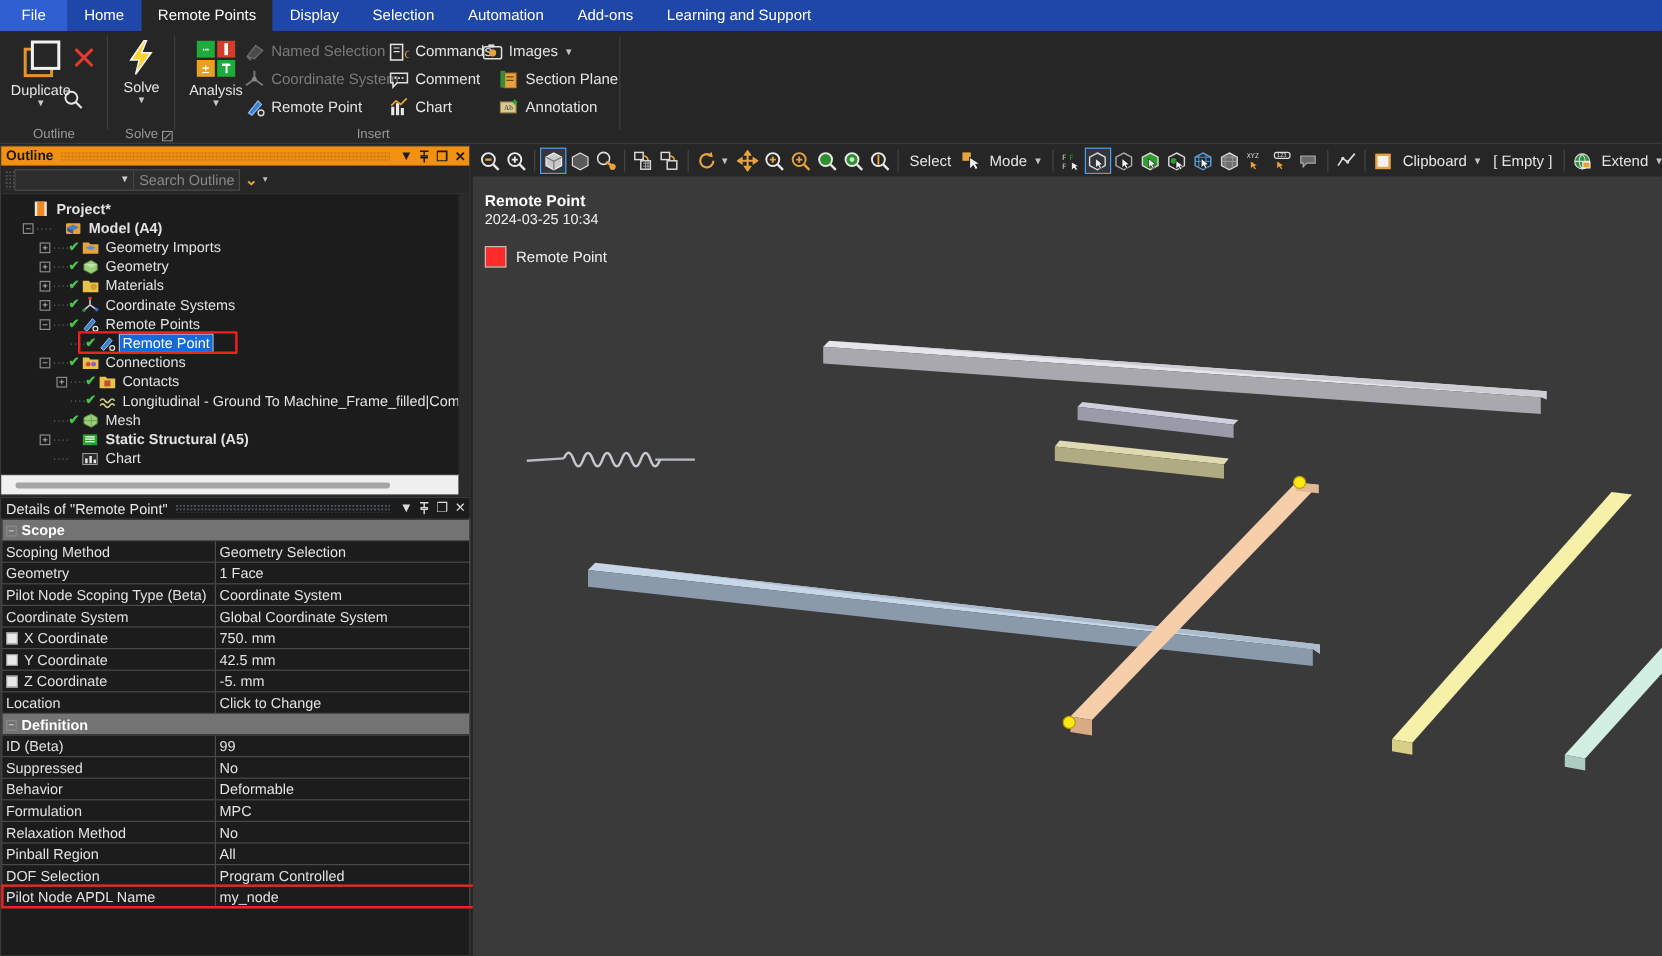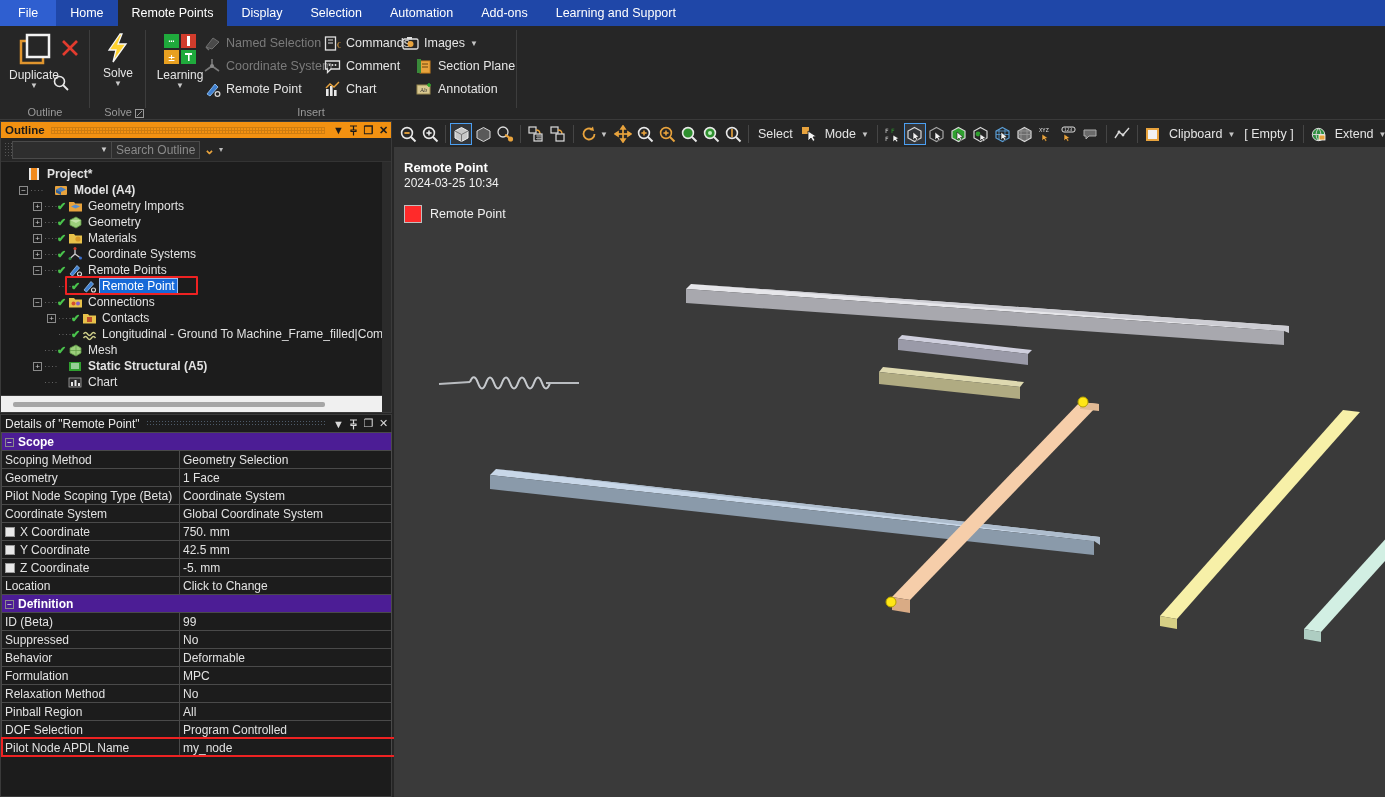--- a/index.html
+++ b/index.html
@@ -153,21 +153,21 @@
   .dtitle .pbtn { width: 15px; text-align: center; font-size: 11px; color: #d9d9d9; }
   .dtable { width: 100%; border-collapse: collapse; table-layout: fixed; }
   .dtable tr { height: 18px; }
   .dtable td {
     border: 1px solid #4a4a4a; font-size: 12px; color: #e2e2e2;
     padding: 0 3px; overflow: hidden; white-space: nowrap;
   }
   .dtable td.k { width: 178px; }
   .dtable td.v { width: 212px; margin-left: 43px; }
   .dtable tr.sec td {
-    font-weight: bold; background: #4c1d95; color: #fff;
+    font-weight: bold; background: #737373; color: #fff;
   }
   .dtable tr.sec td.k { border-right: none; }
   .dtable tr.sec td.v { border-left: none; }
   .secbox {
     display: inline-block; width: 9px; height: 9px; border: 1px solid #8a8a8a;
     font-size: 8px; line-height: 7px; text-align: center; color: #d0d0d0;
     margin-right: 4px; vertical-align: middle;
   }
   .cbx {
     display: inline-block; width: 10px; height: 10px; background: #e8e8e8;
@@ -291,21 +291,21 @@
             <rect x="18" y="2" width="15" height="14" fill="#d13c2c"></rect>
             <rect x="1" y="18" width="15" height="14" fill="#e8a020"></rect>
             <rect x="18" y="18" width="15" height="14" fill="#1faa3c"></rect>
             <text x="8.5" y="12" font-size="9" fill="#ffffff" text-anchor="middle" font-family="monospace">⋯</text>
             <rect x="24" y="4" width="3" height="10" fill="#fff"></rect>
             <text x="8.5" y="29" font-size="11" fill="#ffffff" text-anchor="middle" font-family="monospace">±</text>
             <rect x="22" y="21" width="7" height="2" fill="#fff"></rect>
             <rect x="25" y="21" width="1.6" height="8" fill="#fff"></rect>
           </svg>
         </span>
-        <span class="lab">Learning</span>
+        <span class="lab">Analysis</span>
         <span class="caret">▼</span>
       </div>
 
       <div class="smallbtn dim" style="left:58px; top:6px;">
         <span class="ic">
           <svg width="17" height="17" viewBox="0 0 17 17">
             <path d="M2 12 L9 3 L15 7 L8 14 Z" fill="#4a4a4a" stroke="#6e6e6e" stroke-width="1"></path>
             <path d="M2 12 L5 15" stroke="#6e6e6e" stroke-width="1.5"></path>
           </svg>
         </span>

